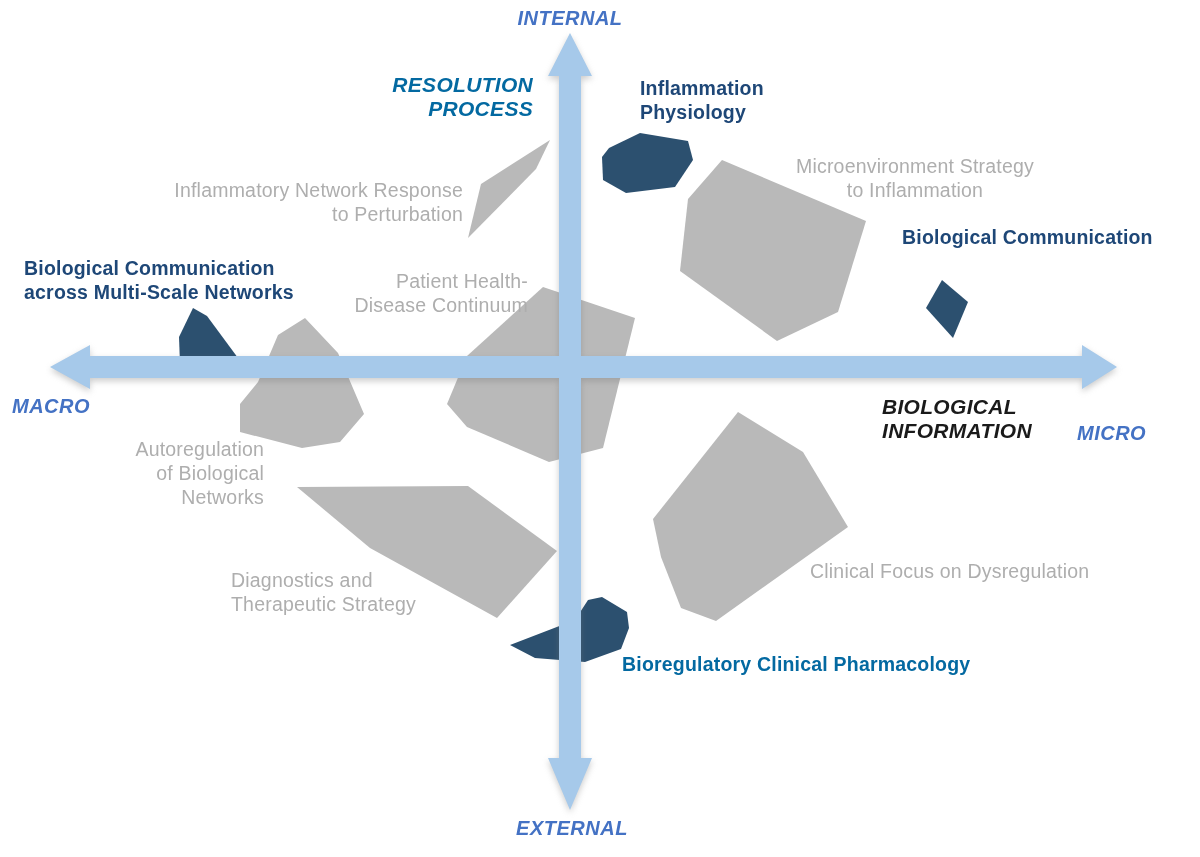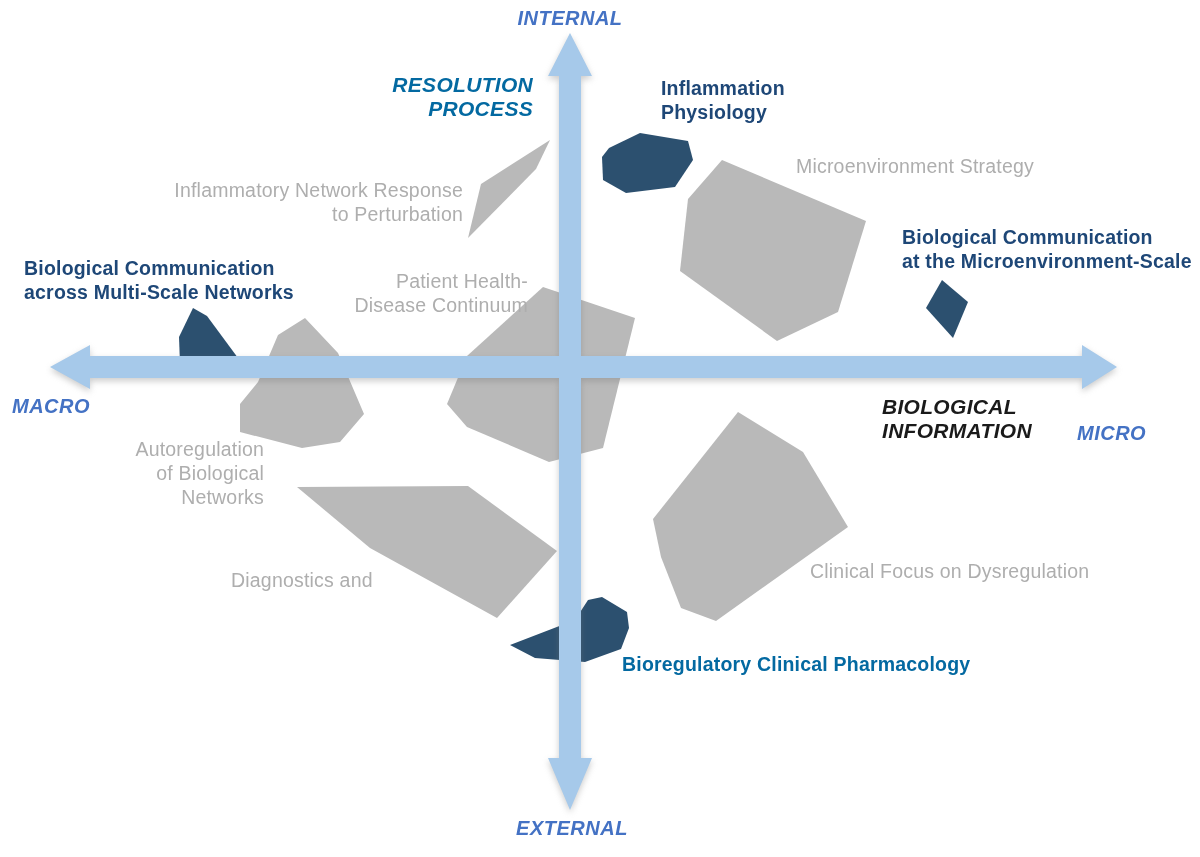--- a/index.html
+++ b/index.html
@@ -60,50 +60,51 @@
     <div class="axis-end" id="lbl-micro" style="color: rgb(68, 114, 196); margin-top: 28px;">MICRO</div>
 
     <div class="dim-label" id="lbl-resolution" style="color: #0369a1;">
       <div>RESOLUTION</div>
       <div>PROCESS</div>
     </div>
     <div class="dim-label" id="lbl-bioinfo" style="color: rgb(26, 26, 26);">
       <div>BIOLOGICAL</div>
       <div>INFORMATION</div>
     </div>
-  <div class="topic-label primary" style="left: 640px; top: 76px; text-align: left; color: rgb(30, 71, 119); margin-left: 21px;">
+  <div class="topic-label primary" style="left: 640px; top: 76px; text-align: left; color: rgb(30, 71, 119);">
         <div>Inflammation</div>
         <div>Physiology</div>
       </div>
       <div class="topic-label muted" style="left: 775px; top: 154px; width: 280px; text-align: center; color: rgb(174, 174, 174);">
         <div>Microenvironment Strategy</div>
+        <div>to Inflammation</div>
       </div>
       <div class="topic-label primary" style="left: 902px; top: 225px; text-align: left; color: rgb(30, 71, 119);">
         <div>Biological Communication</div>
-        <div>at the Microenvironment-Scale</div>
       </div>
       <div class="topic-label muted" style="left: 160px; top: 178px; width: 303px; text-align: right; color: rgb(174, 174, 174);">
         <div>Inflammatory Network Response</div>
         <div>to Perturbation</div>
       </div>
       <div class="topic-label primary" style="left: 24px; top: 256px; text-align: left; color: rgb(30, 71, 119);">
         <div>Biological Communication</div>
         <div>across Multi-Scale Networks</div>
       </div>
       <div class="topic-label muted" style="left: 327px; top: 269px; width: 201px; text-align: right; color: rgb(174, 174, 174);">
         <div>Patient Health-</div>
         <div>Disease Continuum</div>
       </div>
       <div class="topic-label muted" style="left: 100px; top: 437px; width: 164px; text-align: right; color: rgb(174, 174, 174);">
         <div>Autoregulation</div>
         <div>of Biological</div>
         <div>Networks</div>
       </div>
       <div class="topic-label muted" style="left: 231px; top: 568px; text-align: left; color: rgb(174, 174, 174);">
         <div>Diagnostics and</div>
+        <div>Therapeutic Strategy</div>
       </div>
       <div class="topic-label muted" style="left: 810px; top: 559px; text-align: left; color: rgb(174, 174, 174);">
         <div>Clinical Focus on Dysregulation</div>
       </div>
       <div class="topic-label primary" style="left: 622px; top: 652px; text-align: left; color: #0369a1;">
         <div>Bioregulatory Clinical Pharmacology</div>
       </div>
     </div>
 </div>
 

